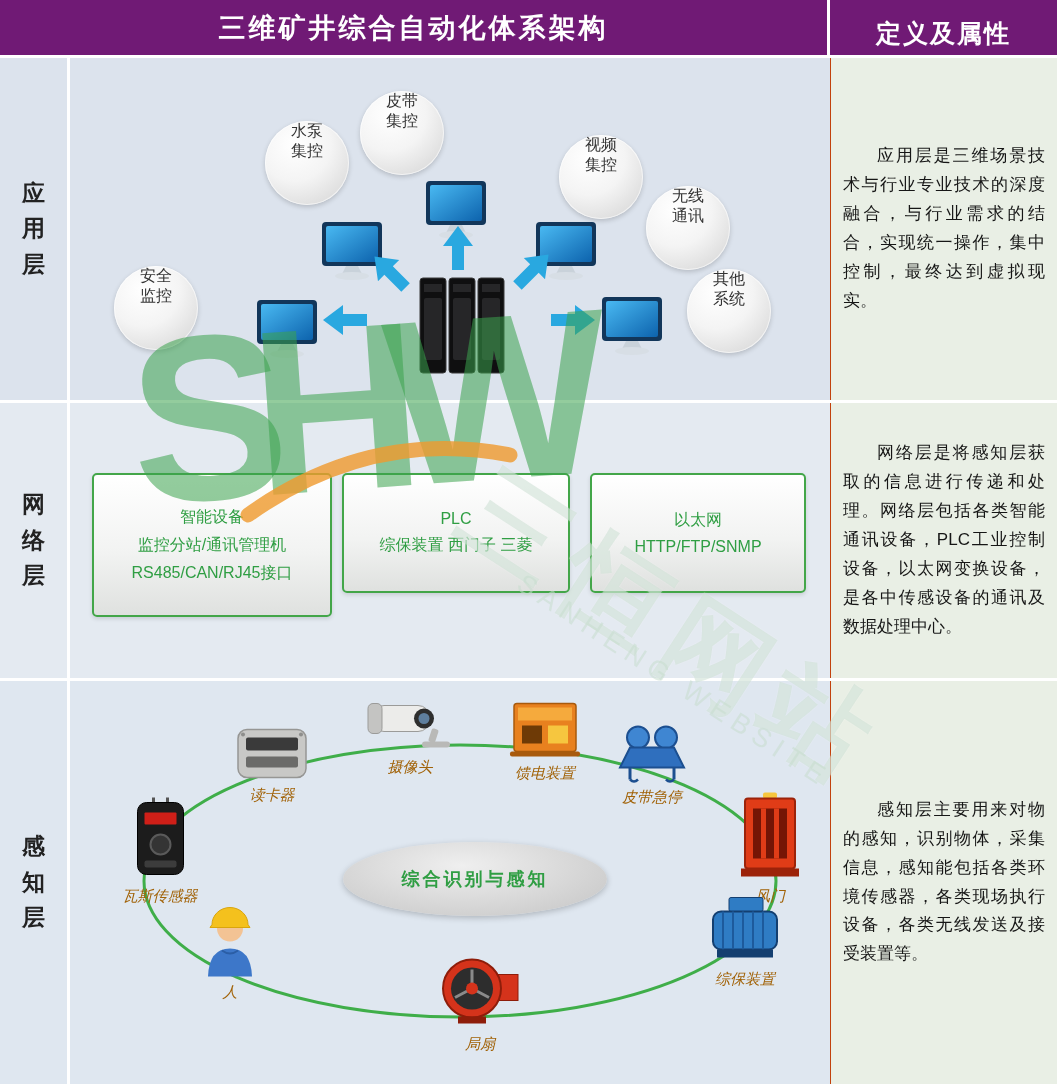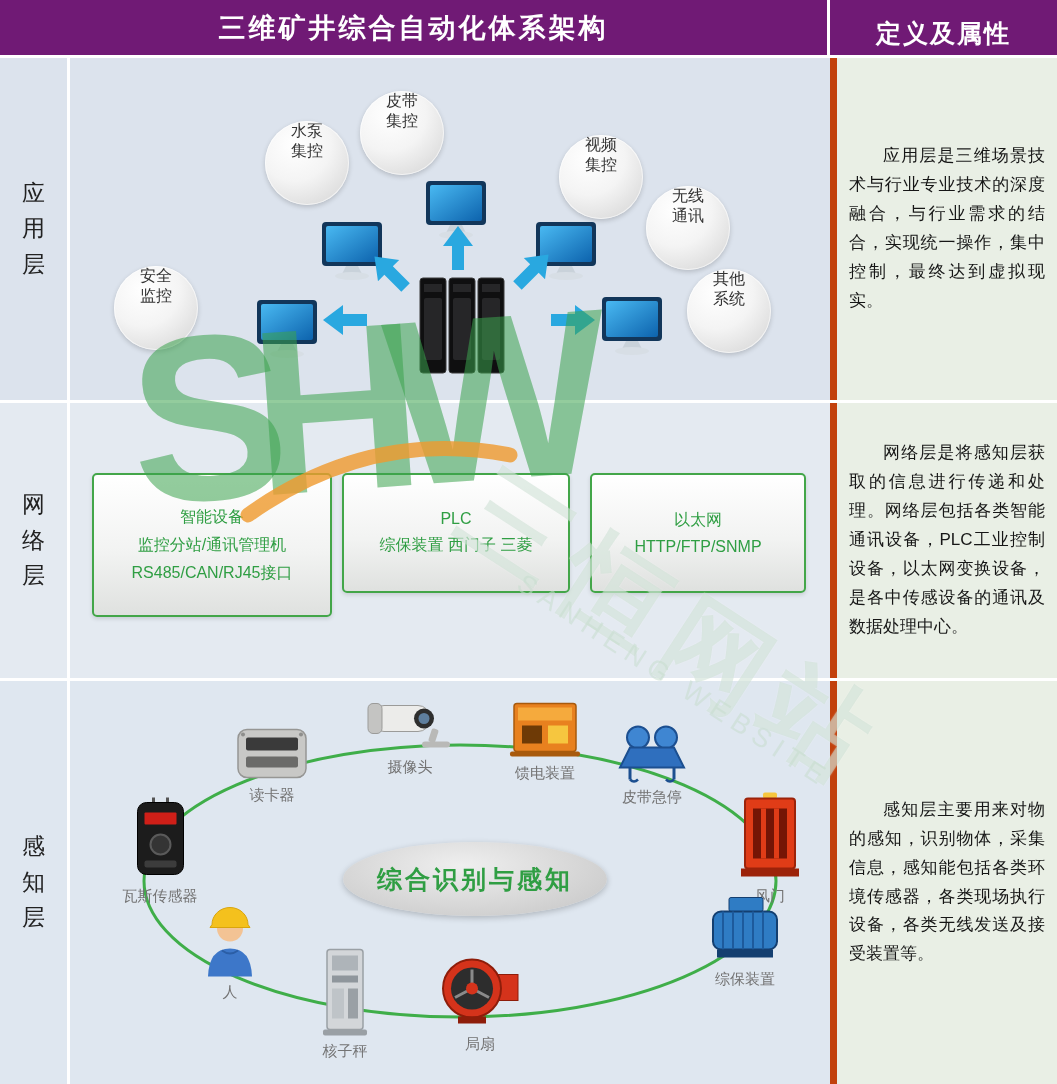--- a/index.html
+++ b/index.html
@@ -12,24 +12,24 @@
                  font-size:27px; font-weight:bold; letter-spacing:3px; }
   .header-right { flex:1; display:flex; align-items:center; justify-content:center;
                   font-size:25px; font-weight:bold; letter-spacing:2px;margin-top:11px; }
 
   
   .row { display:flex; }
   .row1 { height:342px; --rowbg:#dce3ed; }
   .row2 { height:278px; --rowbg:#e4eaf1; border-top:3px solid #fff; }
   .row3 { height:406px; --rowbg:#dfe7f0; border-top:3px solid #fff; }
   .row-label { width:70px; border-right:3px solid #fff; background:var(--rowbg);
-               display:flex; align-items:center; justify-content:center; }
+               display:flex; align-items:center; justify-content:center;font-weight:bold; }
   .layer-label { width:30px; font-size:23px; line-height:1.55; color:#222; word-break:break-all; text-align:center; }
   .row-main { width:760px; position:relative; background:var(--rowbg); }
-  .row-right { width:227px; border-left:7px solid #c2410c; background:#e9efe5;
+  .row-right { width:227px; border-left:1px solid #c2410c; background:#e9efe5;
                display:flex; align-items:center; padding:8px 12px; }
   .row-right p { font-size:17px; line-height:1.7; color:#161616; text-indent:2em; text-align:justify; }
 
   
   .bubble { position:absolute; width:84px; height:84px; border-radius:50%;
             background:radial-gradient(circle at 35% 28%, #ffffff 0%, #f4f4f4 45%, #d1d1d1 100%);
             box-shadow:0 2px 5px rgba(0,0,0,.18), inset 0 0 0 1px rgba(255,255,255,.6);
             display:flex; justify-content:center; }
   .bubble span { width:36px; font-size:16px; line-height:1.25; color:#333; text-align:center; word-break:break-all; }
   .b0{left:195px;top:63px} .b1{left:290px;top:33px} .b2{left:400px;top:28px} .b3{left:489px;top:77px}
@@ -42,27 +42,27 @@
              display:flex; flex-direction:column; align-items:center; justify-content:center; gap:7px;
              color:#2f9e43; font-size:16px; box-shadow:0 2px 4px rgba(0,0,0,.12); }
   .nb1{left:22px;top:70px;width:240px;height:144px}
   .nb2{left:272px;top:70px;width:228px;height:120px}
   .nb3{left:520px;top:70px;width:216px;height:120px}
 
   
   .ring { position:absolute; left:0; top:0; z-index:1; }
   .device { position:absolute; transform:translate(-50%,-50%); display:flex; flex-direction:column;
             align-items:center; z-index:2; }
-  .device .label { margin-top:0; font-size:15px; color:#737373; white-space:nowrap; }
+  .device .label { margin-top:0; font-size:15px; color:#a16207; white-space:nowrap;font-style:italic; }
   .center-ellipse { position:absolute; left:405px; top:198px; transform:translate(-50%,-50%);
                     width:264px; height:74px; border-radius:50%;
                     background:radial-gradient(ellipse at 45% 32%, #efefef, #c4c4c4);
                     display:flex; align-items:center; justify-content:center; z-index:3;
                     box-shadow:0 2px 6px rgba(0,0,0,.22); }
-  .center-ellipse span { color:#2f9e43; font-size:25px; font-weight:bold; letter-spacing:3px; }
+  .center-ellipse span { color:#2f9e43; font-size:18px; font-weight:bold; letter-spacing:3px; }
 
   
   .watermark { position:absolute; inset:0; pointer-events:none; z-index:60; overflow:hidden; }
   .wm-logo { position:absolute; left:130px; top:290px; font-size:235px; line-height:1; font-weight:bold;
              color:rgba(58,163,77,0.55); letter-spacing:-35px; transform:rotate(-4deg); white-space:nowrap; }
   .wm-swoosh { position:absolute; left:240px; top:420px; opacity:.8; }
   .wm-cn { position:absolute; left:510px; top:440px; font-size:105px; font-weight:bold; letter-spacing:14px;
            color:rgba(198,220,205,0.5); transform:rotate(33deg); transform-origin:0 0; white-space:nowrap;
            text-shadow:0 0 2px rgba(255,255,255,.35); }
   .wm-en { position:absolute; left:528px; top:568px; font-size:27px; letter-spacing:7px;
@@ -273,33 +273,20 @@
           <svg width="64" height="84" viewBox="0 0 64 84">
             <circle cx="32" cy="34" r="13" fill="#f3c394"></circle>
             <path d="M14 30 a18 17 0 0 1 36 0 l2 3 h-40 z" fill="#f4c11d" stroke="#d9a50e"></path>
             <path d="M10 82 q1 -28 22 -28 q21 0 22 28 z" fill="#3d77c9"></path>
             <path d="M24 56 q8 6 16 0" stroke="#2b5ea6" fill="none" stroke-width="2"></path>
           </svg>
         </span>
         <span class="label">人</span>
       </div>
 
-      <div class="device" style="left:275px;top:322px">
-        <span>
-          <svg width="60" height="92" viewBox="0 0 60 92">
-            <rect x="12" y="4" width="36" height="80" rx="3" fill="#d3d6d9" stroke="#9aa0a5" stroke-width="1.5"></rect>
-            <rect x="17" y="10" width="26" height="15" fill="#aeb4b9"></rect>
-            <rect x="17" y="30" width="26" height="7" fill="#8f969c"></rect>
-            <rect x="17" y="43" width="12" height="30" fill="#bfc4c8"></rect>
-            <rect x="33" y="43" width="10" height="30" fill="#9aa0a5"></rect>
-            <rect x="8" y="84" width="44" height="6" rx="2" fill="#9aa0a5"></rect>
-          </svg>
-        </span>
-        <span class="label">核子秤</span>
-      </div>
 
       <div class="device" style="left:410px;top:322px">
         <span>
           <svg width="92" height="78" viewBox="0 0 92 78">
             <rect x="62" y="22" width="22" height="26" fill="#d5331b" stroke="#8e1d0a"></rect>
             <circle cx="38" cy="36" r="29" fill="#d5331b" stroke="#8e1d0a" stroke-width="2"></circle>
             <circle cx="38" cy="36" r="21" fill="#2d2d2d"></circle>
             <g stroke="#8a8a8a" stroke-width="3">
                 <path d="M38 36 L38 17 M38 36 L55 45 M38 36 L21 45"></path>
               </g>

